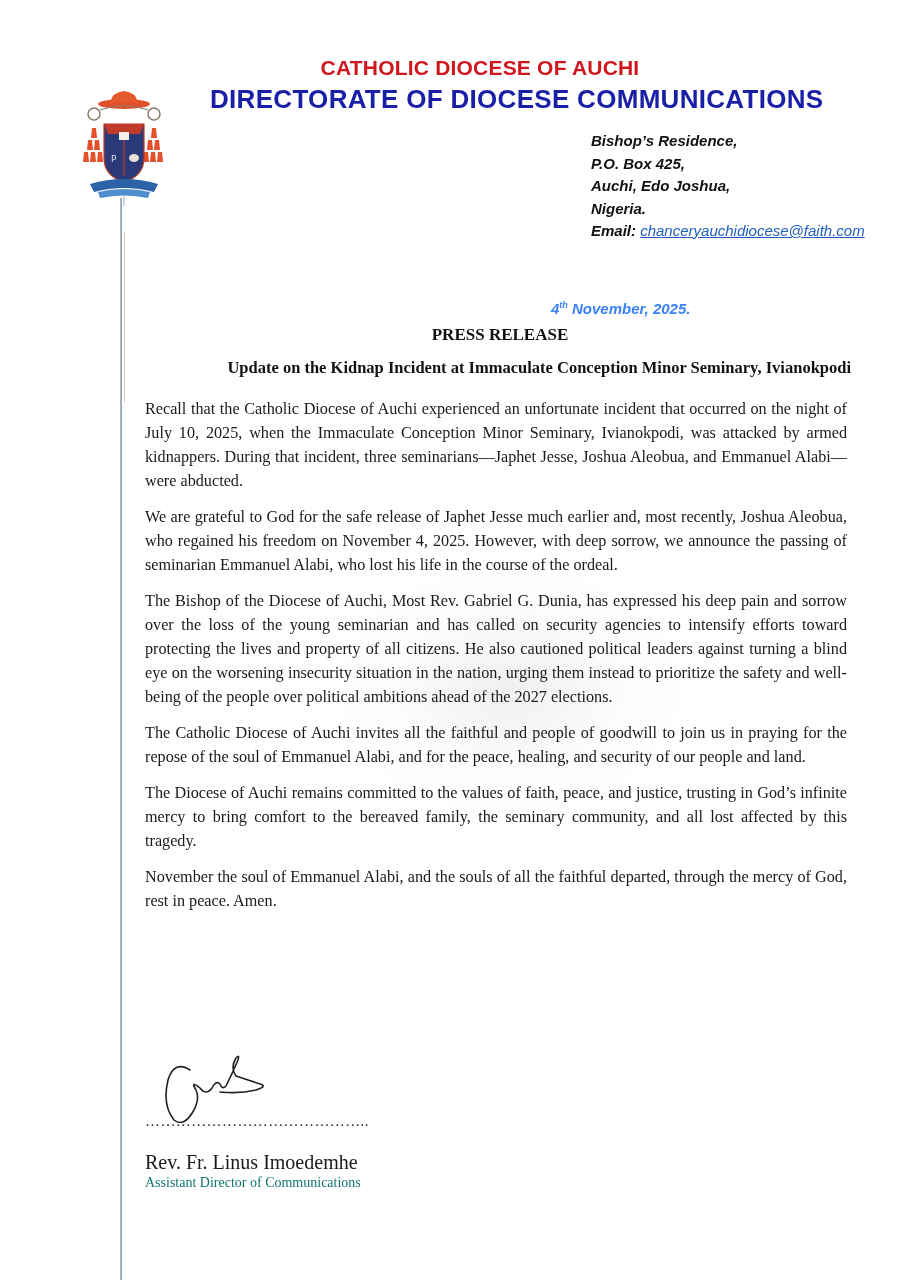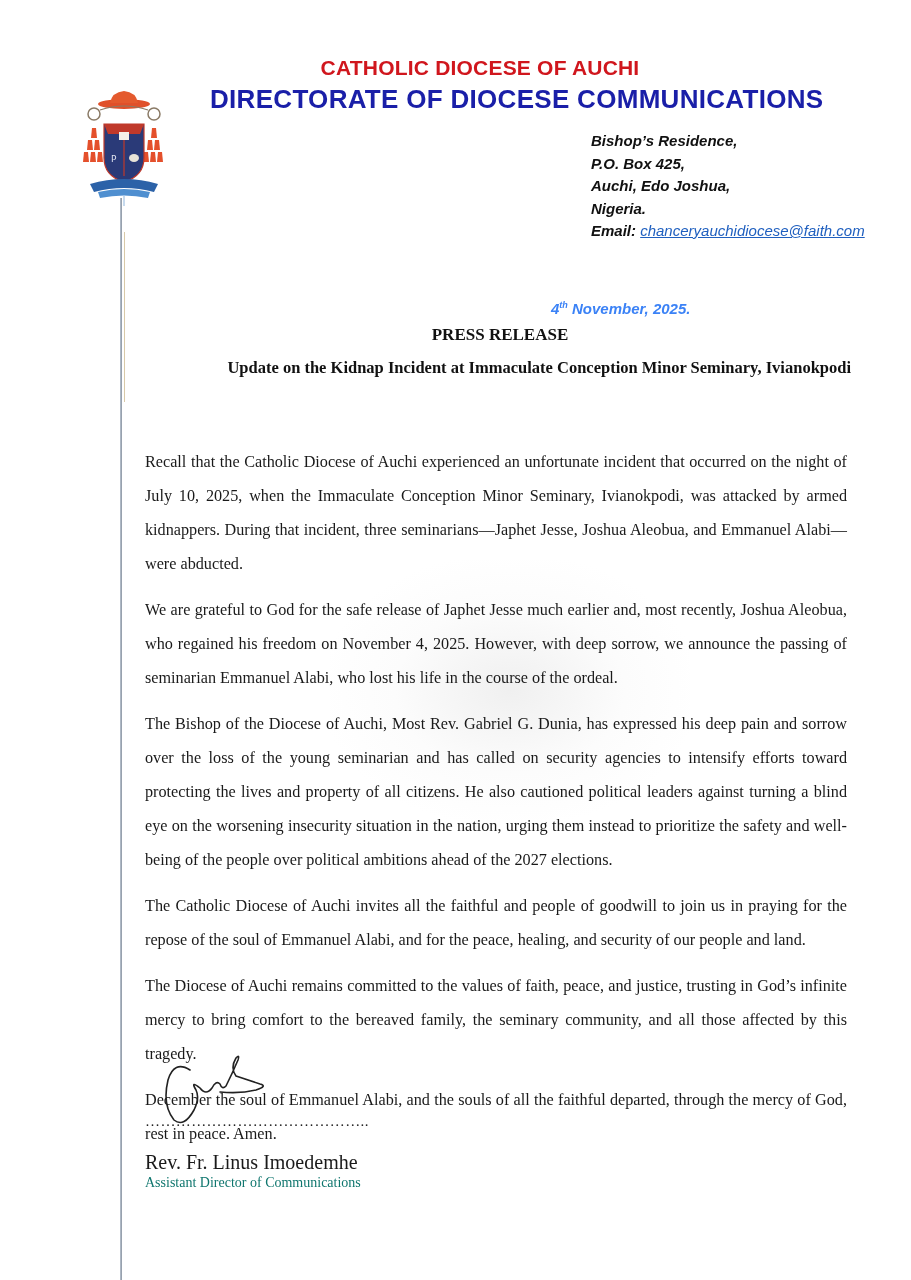--- a/index.html
+++ b/index.html
@@ -138,24 +138,23 @@
       color: #111;
       white-space: nowrap;
     }
 
     .body-text {
       position: absolute;
       left: 145px;
       width: 702px;
       top: 397px;
       font-size: 16.2px;
-      line-height: 34px;
+      line-height: 24px;
       text-align: justify;
       color: #1a1a1a;
-      margin-top: 48px;
     }
     .body-text p {
       margin: 0 0 12px 0;
     }
 
     .signature {
       position: absolute;
       left: 160px;
       top: 1050px;
       width: 140px;
@@ -252,22 +251,22 @@
   <div class="date-line"><span>4</span><sup>th</sup><span> November, 2025.</span></div>
 
   <div class="press-heading">PRESS RELEASE</div>
   <div class="press-subheading">Update on the Kidnap Incident at Immaculate Conception Minor Seminary, Ivianokpodi</div>
 
   <div class="body-text">
     <p>Recall that the Catholic Diocese of Auchi experienced an unfortunate incident that occurred on the night of July 10, 2025, when the Immaculate Conception Minor Seminary, Ivianokpodi, was attacked by armed kidnappers. During that incident, three seminarians—Japhet Jesse, Joshua Aleobua, and Emmanuel Alabi—were abducted.</p>
     <p>We are grateful to God for the safe release of Japhet Jesse much earlier and, most recently, Joshua Aleobua, who regained his freedom on November 4, 2025. However, with deep sorrow, we announce the passing of seminarian Emmanuel Alabi, who lost his life in the course of the ordeal.</p>
     <p>The Bishop of the Diocese of Auchi, Most Rev. Gabriel G. Dunia, has expressed his deep pain and sorrow over the loss of the young seminarian and has called on security agencies to intensify efforts toward protecting the lives and property of all citizens. He also cautioned political leaders against turning a blind eye on the worsening insecurity situation in the nation, urging them instead to prioritize the safety and well-being of the people over political ambitions ahead of the 2027 elections.</p>
     <p>The Catholic Diocese of Auchi invites all the faithful and people of goodwill to join us in praying for the repose of the soul of Emmanuel Alabi, and for the peace, healing, and security of our people and land.</p>
-    <p>The Diocese of Auchi remains committed to the values of faith, peace, and justice, trusting in God’s infinite mercy to bring comfort to the bereaved family, the seminary community, and all those affected by this tragedy.</p>
-    <p>December the soul of Emmanuel Alabi, and the souls of all the faithful departed, through the mercy of God, rest in peace. Amen.</p>
+    <p>The Diocese of Auchi remains committed to the values of faith, peace, and justice, trusting in God’s infinite mercy to bring comfort to the bereaved family, the seminary community, and all lost affected by this tragedy.</p>
+    <p>November the soul of Emmanuel Alabi, and the souls of all the faithful departed, through the mercy of God, rest in peace. Amen.</p>
   </div>
 
   <svg class="signature" viewBox="0 0 140 80">
     <path d="M30 20 Q14 10 8 30 Q2 55 14 70 Q24 78 34 60 Q40 48 36 40 Q30 30 40 38 Q46 46 52 38 Q56 30 60 34 Q62 40 66 36 Q72 24 78 10 Q80 4 76 8 Q70 18 76 26 Q88 30 100 34 Q108 36 96 40 Q80 44 60 42" fill="none" stroke="#222" stroke-width="1.6" stroke-linecap="round" stroke-linejoin="round"></path>
   </svg>
 
   <div class="sig-dots">……………………………………..</div>
   <div class="signer-name">Rev. Fr. Linus Imoedemhe</div>
   <div class="signer-title">Assistant Director of Communications</div>
 

